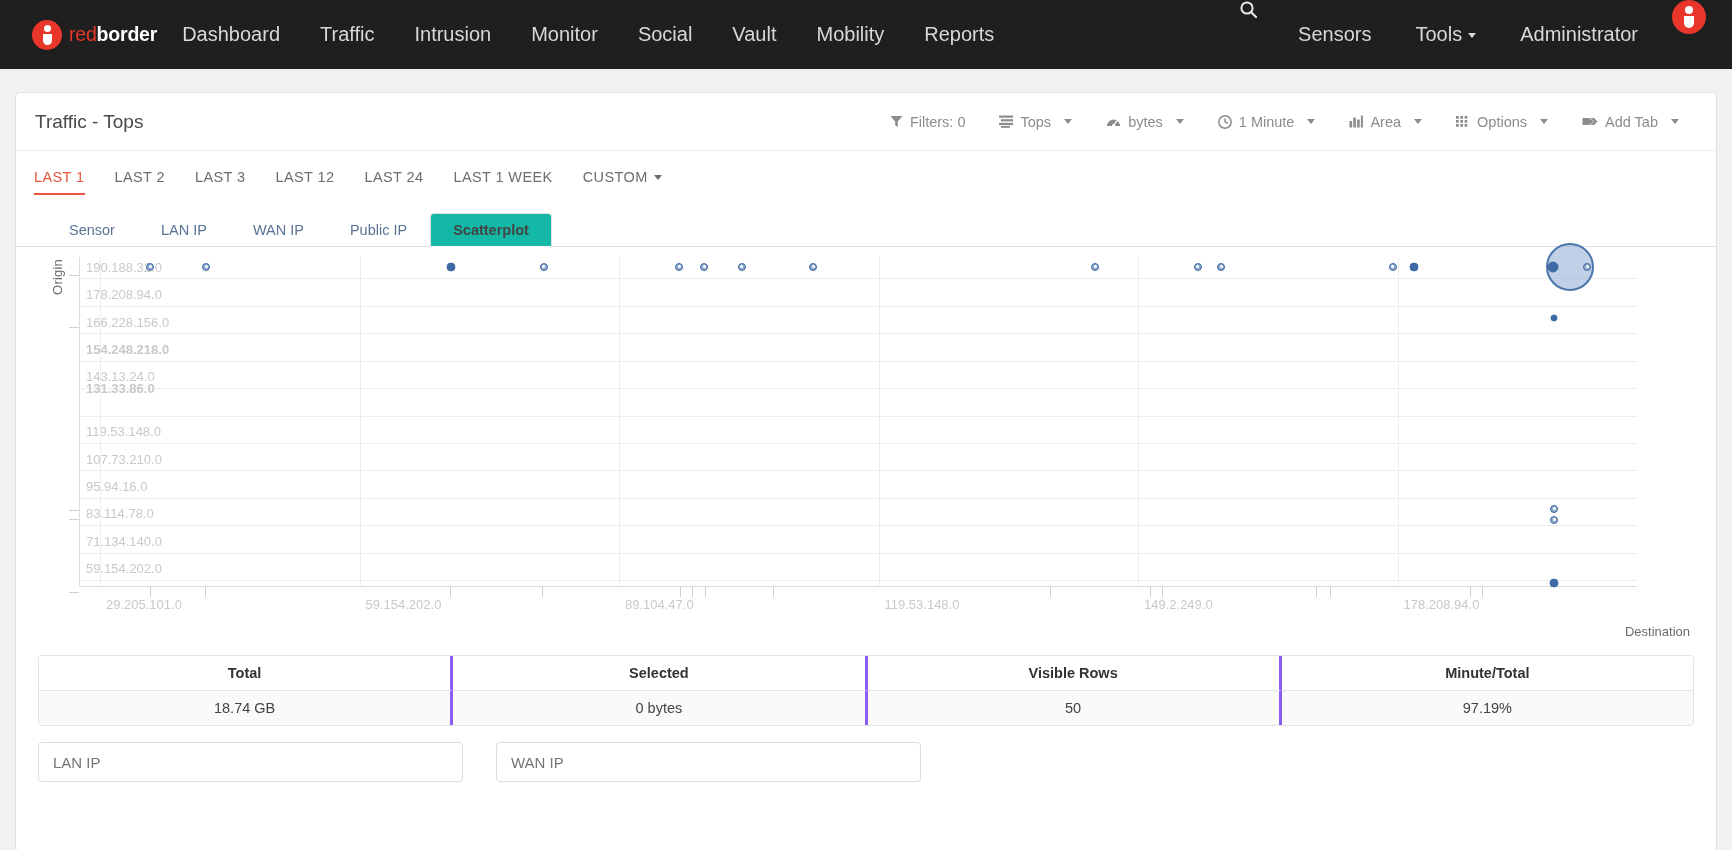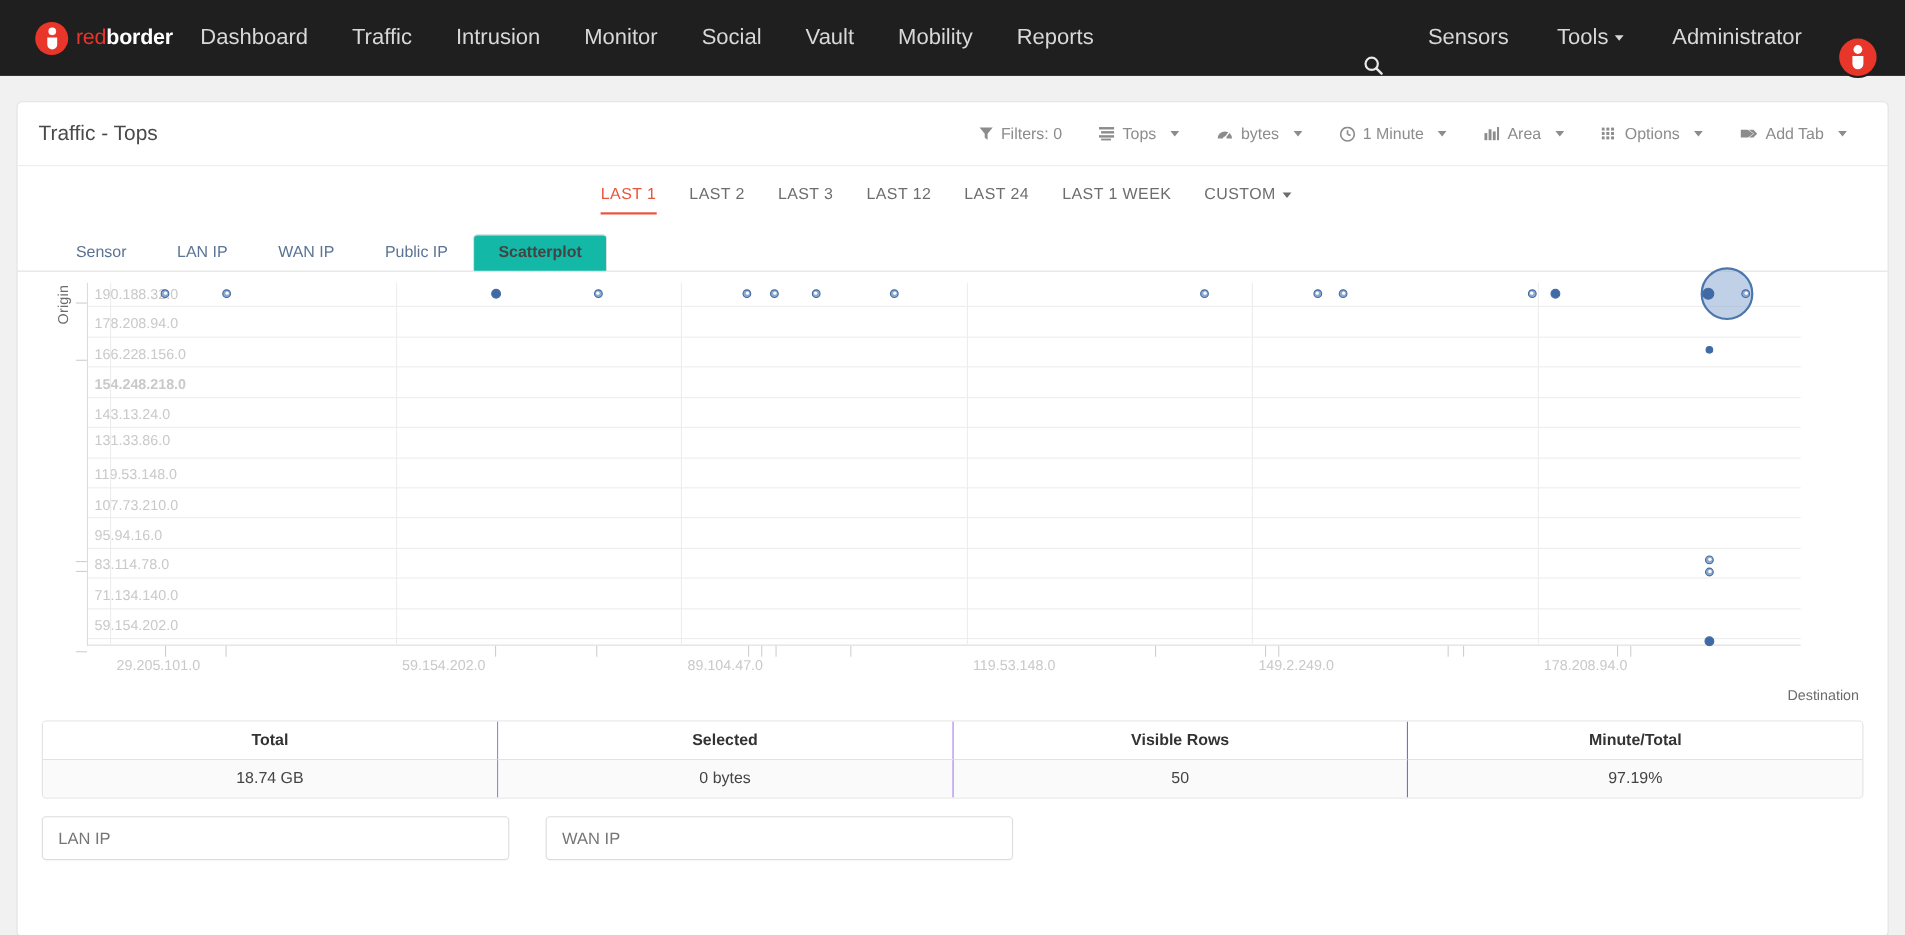--- a/index.html
+++ b/index.html
@@ -33,21 +33,21 @@
   }
   .brand-text { font-size: 19.5px; letter-spacing: -0.2px; }
   .brand-text .red { color: #e8362a; }
   .brand-text .border { color: #ffffff; font-weight: bold; }
 
   .nav-links { display: flex; align-items: center; }
   .nav-link {
     color: #d8d8d8; font-size: 20px; padding: 0 20px;
     line-height: 69px; cursor: pointer; white-space: nowrap;
   }
-  .nav-right { margin-left: auto; display: flex; align-items: flex-end; padding-right: 26px; }
+  .nav-right { margin-left: auto; display: flex; align-items: flex-start; padding-right: 26px; }
   .nav-right .nav-link { padding: 0 22px; }
   .search-icon-wrap { padding: 0 18px; cursor: pointer; display: flex; align-items: center; }
   .caret { display: inline-block; width: 0; height: 0; margin-left: 6px;
     border-left: 4.5px solid transparent; border-right: 4.5px solid transparent;
     border-top: 5px solid currentColor; vertical-align: middle; }
   .avatar {
     width: 34px; height: 34px; border-radius: 50%; background: #e8362a;
     position: relative; margin-left: 12px; box-shadow: 0 0 0 2px #1f1f1f;
   }
   .avatar:before {
@@ -77,21 +77,21 @@
   }
   .toolbar { margin-left: auto; display: flex; align-items: center; padding-right: 20px; }
   .tb-item {
     display: flex; align-items: center; gap: 7px;
     color: #8c8c8c; font-size: 14.5px; padding: 0 17px; cursor: pointer;
     white-space: nowrap;
   }
   .tb-item svg { display: block; }
 
   
-  .time-tabs { display: flex; align-items: flex-end; padding: 14px 0 0 18px; height: 44px; justify-content: center; }
+  .time-tabs { display: flex; align-items: flex-end; padding: 14px 0 0 18px; height: 44px; }
   .time-tab {
     font-size: 14.5px; color: #6d6d6d; letter-spacing: 0.4px;
     padding: 0 0 8px 0; margin-right: 30px; cursor: pointer; font-weight: 500;
     border-bottom: 2px solid transparent;
   }
   .time-tab.active { color: #e8553c; border-bottom-color: #e8553c; }
   .time-tab.drop { display: flex; align-items: center; }
 
   
   .sub-tabs {
@@ -161,21 +161,21 @@
   
   .stats {
     margin: 8px 22px 0 22px; border: 1px solid #e2e2e2; border-radius: 4px;
     display: flex; flex-direction: column; overflow: hidden;
   }
   .stats-row { display: flex; }
   .stats-row.head .stats-cell { font-weight: bold; color: #333; background: #fff; }
   .stats-row.body .stats-cell { color: #444; background: #fafafa; }
   .stats-cell {
     flex: 1; text-align: center; font-size: 14.5px;
-    padding: 9px 0; border-right: 1px solid #8b5cf6;
+    padding: 9px 0; border-right: 3px solid #8b5cf6;
   }
   .stats-cell:last-child { border-right: none; }
   .stats-row.head .stats-cell { border-bottom: 1px solid #e2e2e2; }
 
   
   .inputs { display: flex; margin: 16px 22px 0 22px; gap: 33px; }
   .fld {
     height: 40px; border: 1px solid #dcdcdc; border-radius: 4px;
     background: #fff; display: flex; align-items: center;
     padding: 0 14px; font-size: 15px; color: #9a9a9a;
@@ -329,21 +329,21 @@
         <div class="ylab" style="top: 9.70833px;">190.188.32.0</div>
         <div class="gl-h" style="top: 48.8333px;"></div>
         <div class="ylab" style="top: 37.125px;">178.208.94.0</div>
         <div class="gl-h" style="top: 76.25px;"></div>
         <div class="ylab" style="top: 64.5417px;">166.228.156.0</div>
         <div class="gl-h" style="top: 103.667px;"></div>
         <div class="ylab" style="top: 91.9583px; font-weight: bold;">154.248.218.0</div>
         <div class="gl-h" style="top: 131.083px;"></div>
         <div class="ylab" style="top: 119.375px;">143.13.24.0</div>
         <div class="gl-h" style="top: 158.5px;"></div>
-        <div class="ylab" style="top: 143px;">131.33.86.0</div>
+        <div class="ylab" style="top: 131px; font-weight: bold;">131.33.86.0</div>
         <div class="gl-h" style="top: 185.917px;"></div>
         <div class="ylab" style="top: 174.208px;">119.53.148.0</div>
         <div class="gl-h" style="top: 213.333px;"></div>
         <div class="ylab" style="top: 201.625px;">107.73.210.0</div>
         <div class="gl-h" style="top: 240.75px;"></div>
         <div class="ylab" style="top: 229.042px;">95.94.16.0</div>
         <div class="gl-h" style="top: 268.167px;"></div>
         <div class="ylab" style="top: 256.458px;">83.114.78.0</div>
         <div class="gl-h" style="top: 295.583px;"></div>
         <div class="ylab" style="top: 283.875px;">71.134.140.0</div>

